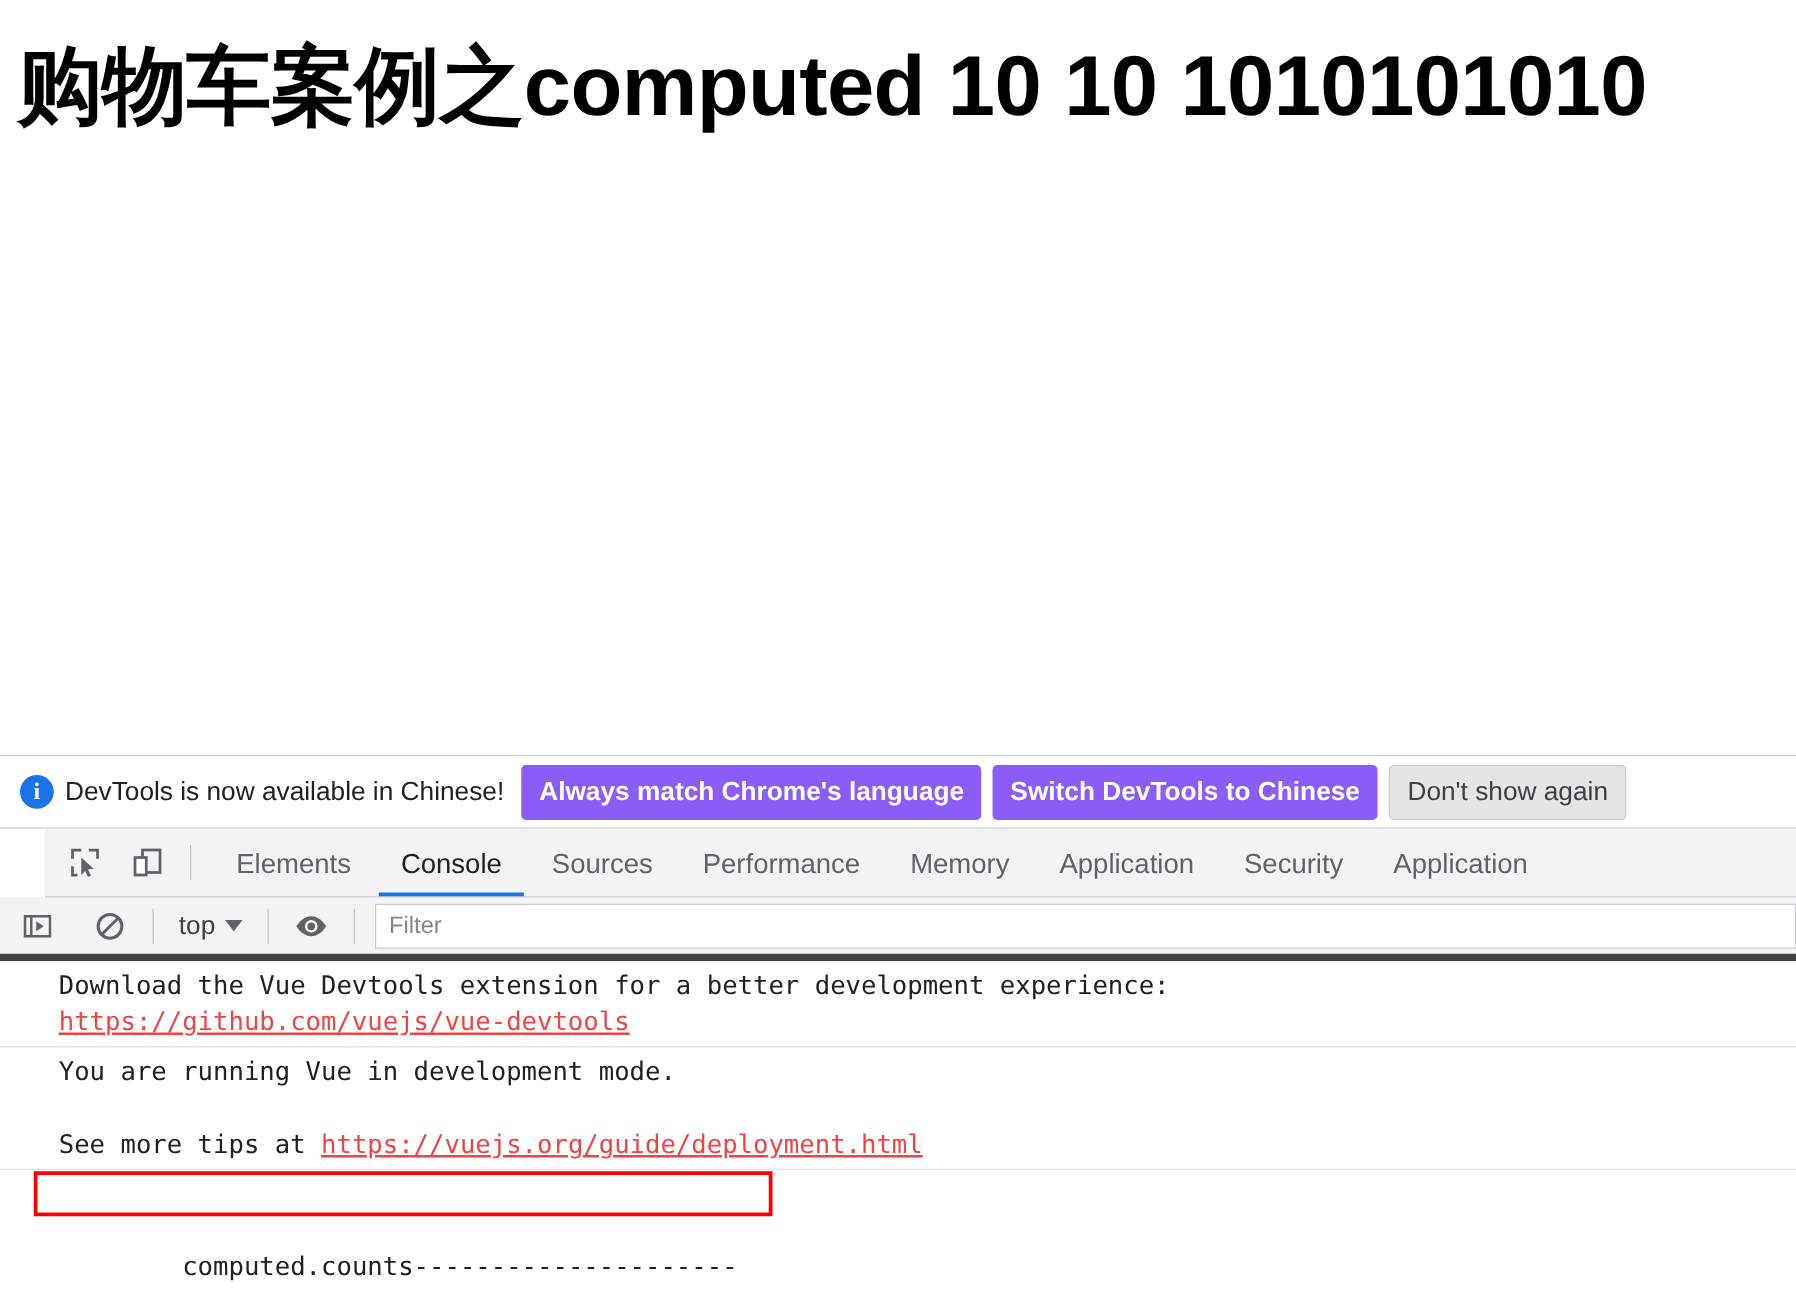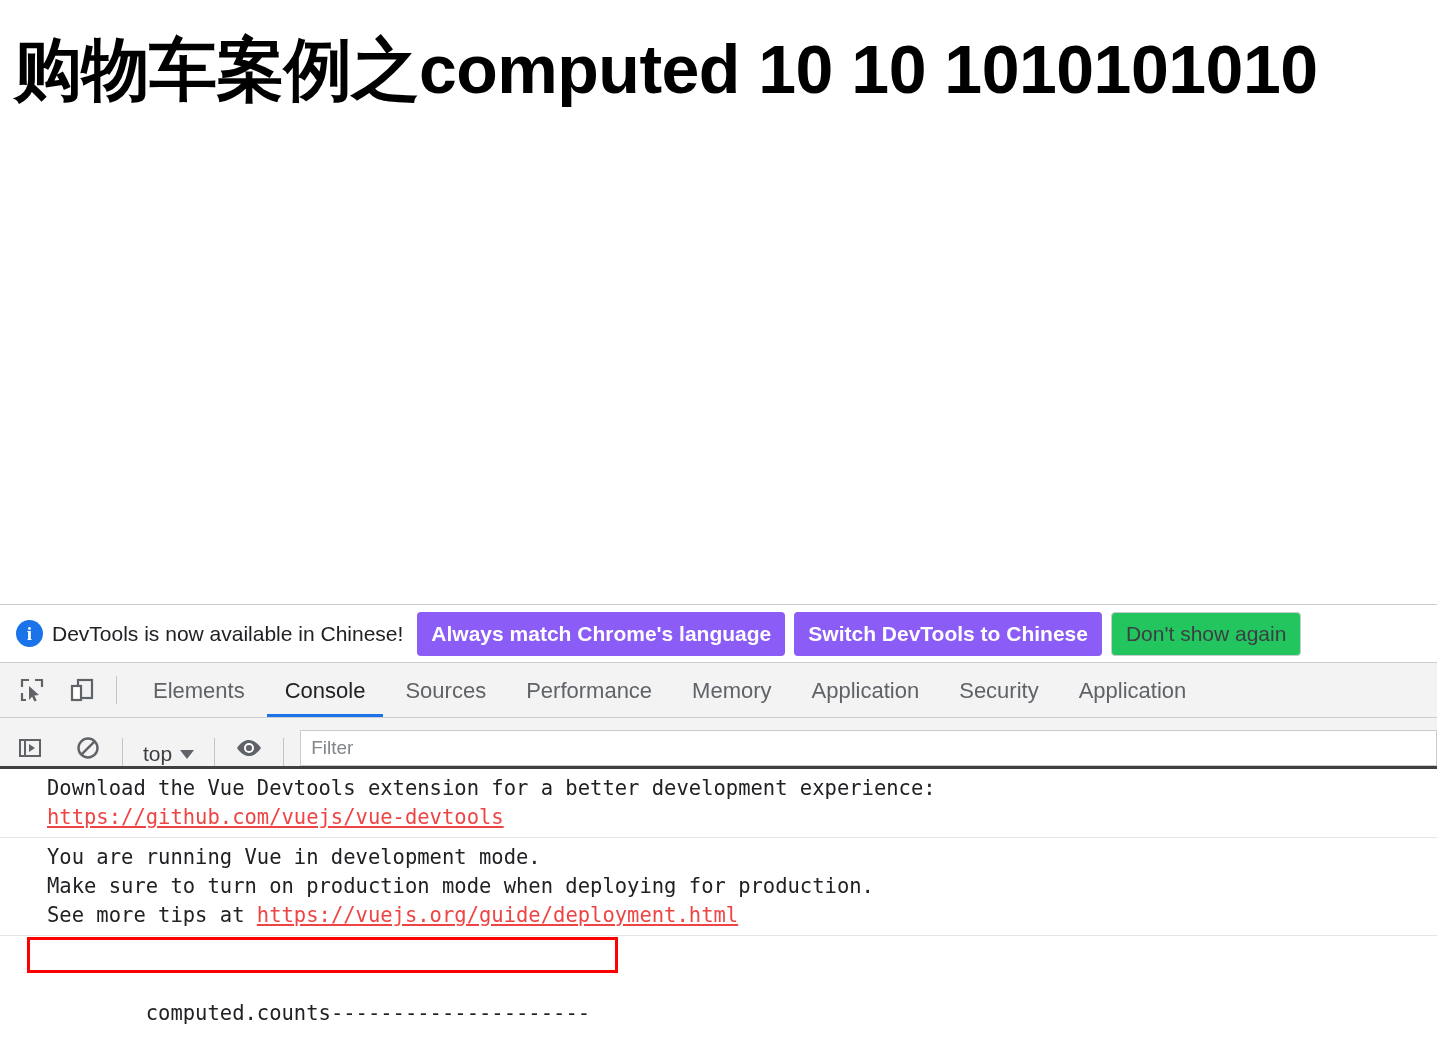--- a/index.html
+++ b/index.html
@@ -87,21 +87,21 @@
     border-radius: 4px;
     font-family: "Liberation Sans", sans-serif;
     font-size: 21px;
     font-weight: bold;
     height: 44px;
     padding: 0 14px;
     white-space: nowrap;
     cursor: pointer;
   }
   .btn-secondary {
-    background: #22c55e;
+    background: #e5e5e5;
     color: #3c4043;
     border: 1px solid #c9cccf;
     border-radius: 4px;
     font-family: "Liberation Sans", sans-serif;
     font-size: 21px;
     height: 44px;
     padding: 0 14px;
     white-space: nowrap;
     cursor: pointer;
   }
@@ -109,20 +109,21 @@
   
   .tabbar {
     position: relative;
     display: flex;
     align-items: center;
     height: 55px;
     background: #f3f3f3;
     border-bottom: 1px solid #cdcdcd;
     padding-left: 14px;
     overflow: hidden;
+    margin-left: 36px;
   }
   .tool-icon {
     width: 36px; height: 36px;
     display: flex;
     align-items: center;
     justify-content: center;
     cursor: pointer;
     flex: 0 0 auto;
   }
   .tool-icon + .tool-icon { margin-left: 14px; }
@@ -150,24 +151,24 @@
     position: absolute;
     left: 2px; right: 2px;
     bottom: 0;
     height: 4px;
     background: #1a73e8;
   }
 
   
   .console-toolbar {
     display: flex;
-    align-items: flex-end;
+    align-items: center;
     height: 51px;
     background: #f3f3f3;
-    border-bottom: 3px solid #404040;
+    border-bottom: 6px solid #404040;
     padding-left: 12px;
   }
   .ctx-select {
     display: flex;
     align-items: center;
     gap: 8px;
     font-size: 21px;
     color: #3c4043;
     cursor: pointer;
     padding: 0 4px;
@@ -299,21 +300,21 @@
         </svg>
       </div>
       <div class="vsep"></div>
       <input class="filter-input" type="text" placeholder="Filter" style="">
     </div>
 
     <div class="console-body">
 
       <div class="msg"><span>Download the Vue Devtools extension for a better development experience:</span><br><a href="#">https://github.com/vuejs/vue-devtools</a></div>
 
-      <div class="msg"><span>You are running Vue in development mode.</span><br><span>Make sure to turn on production mode when deploying for production.</span><br><span>See more tips at </span><a href="#">https://vuejs.org/guide/deployment.html</a></div>
+      <div class="msg"><span>You are running Vue in development mode.</span><br><br><span>See more tips at </span><a href="#">https://vuejs.org/guide/deployment.html</a></div>
 
       <div class="msg highlight">
         <div class="redbox"></div>
         <span>computed.counts---------------------</span>
       </div>
 
     </div>
   </div>
 </div>
 

